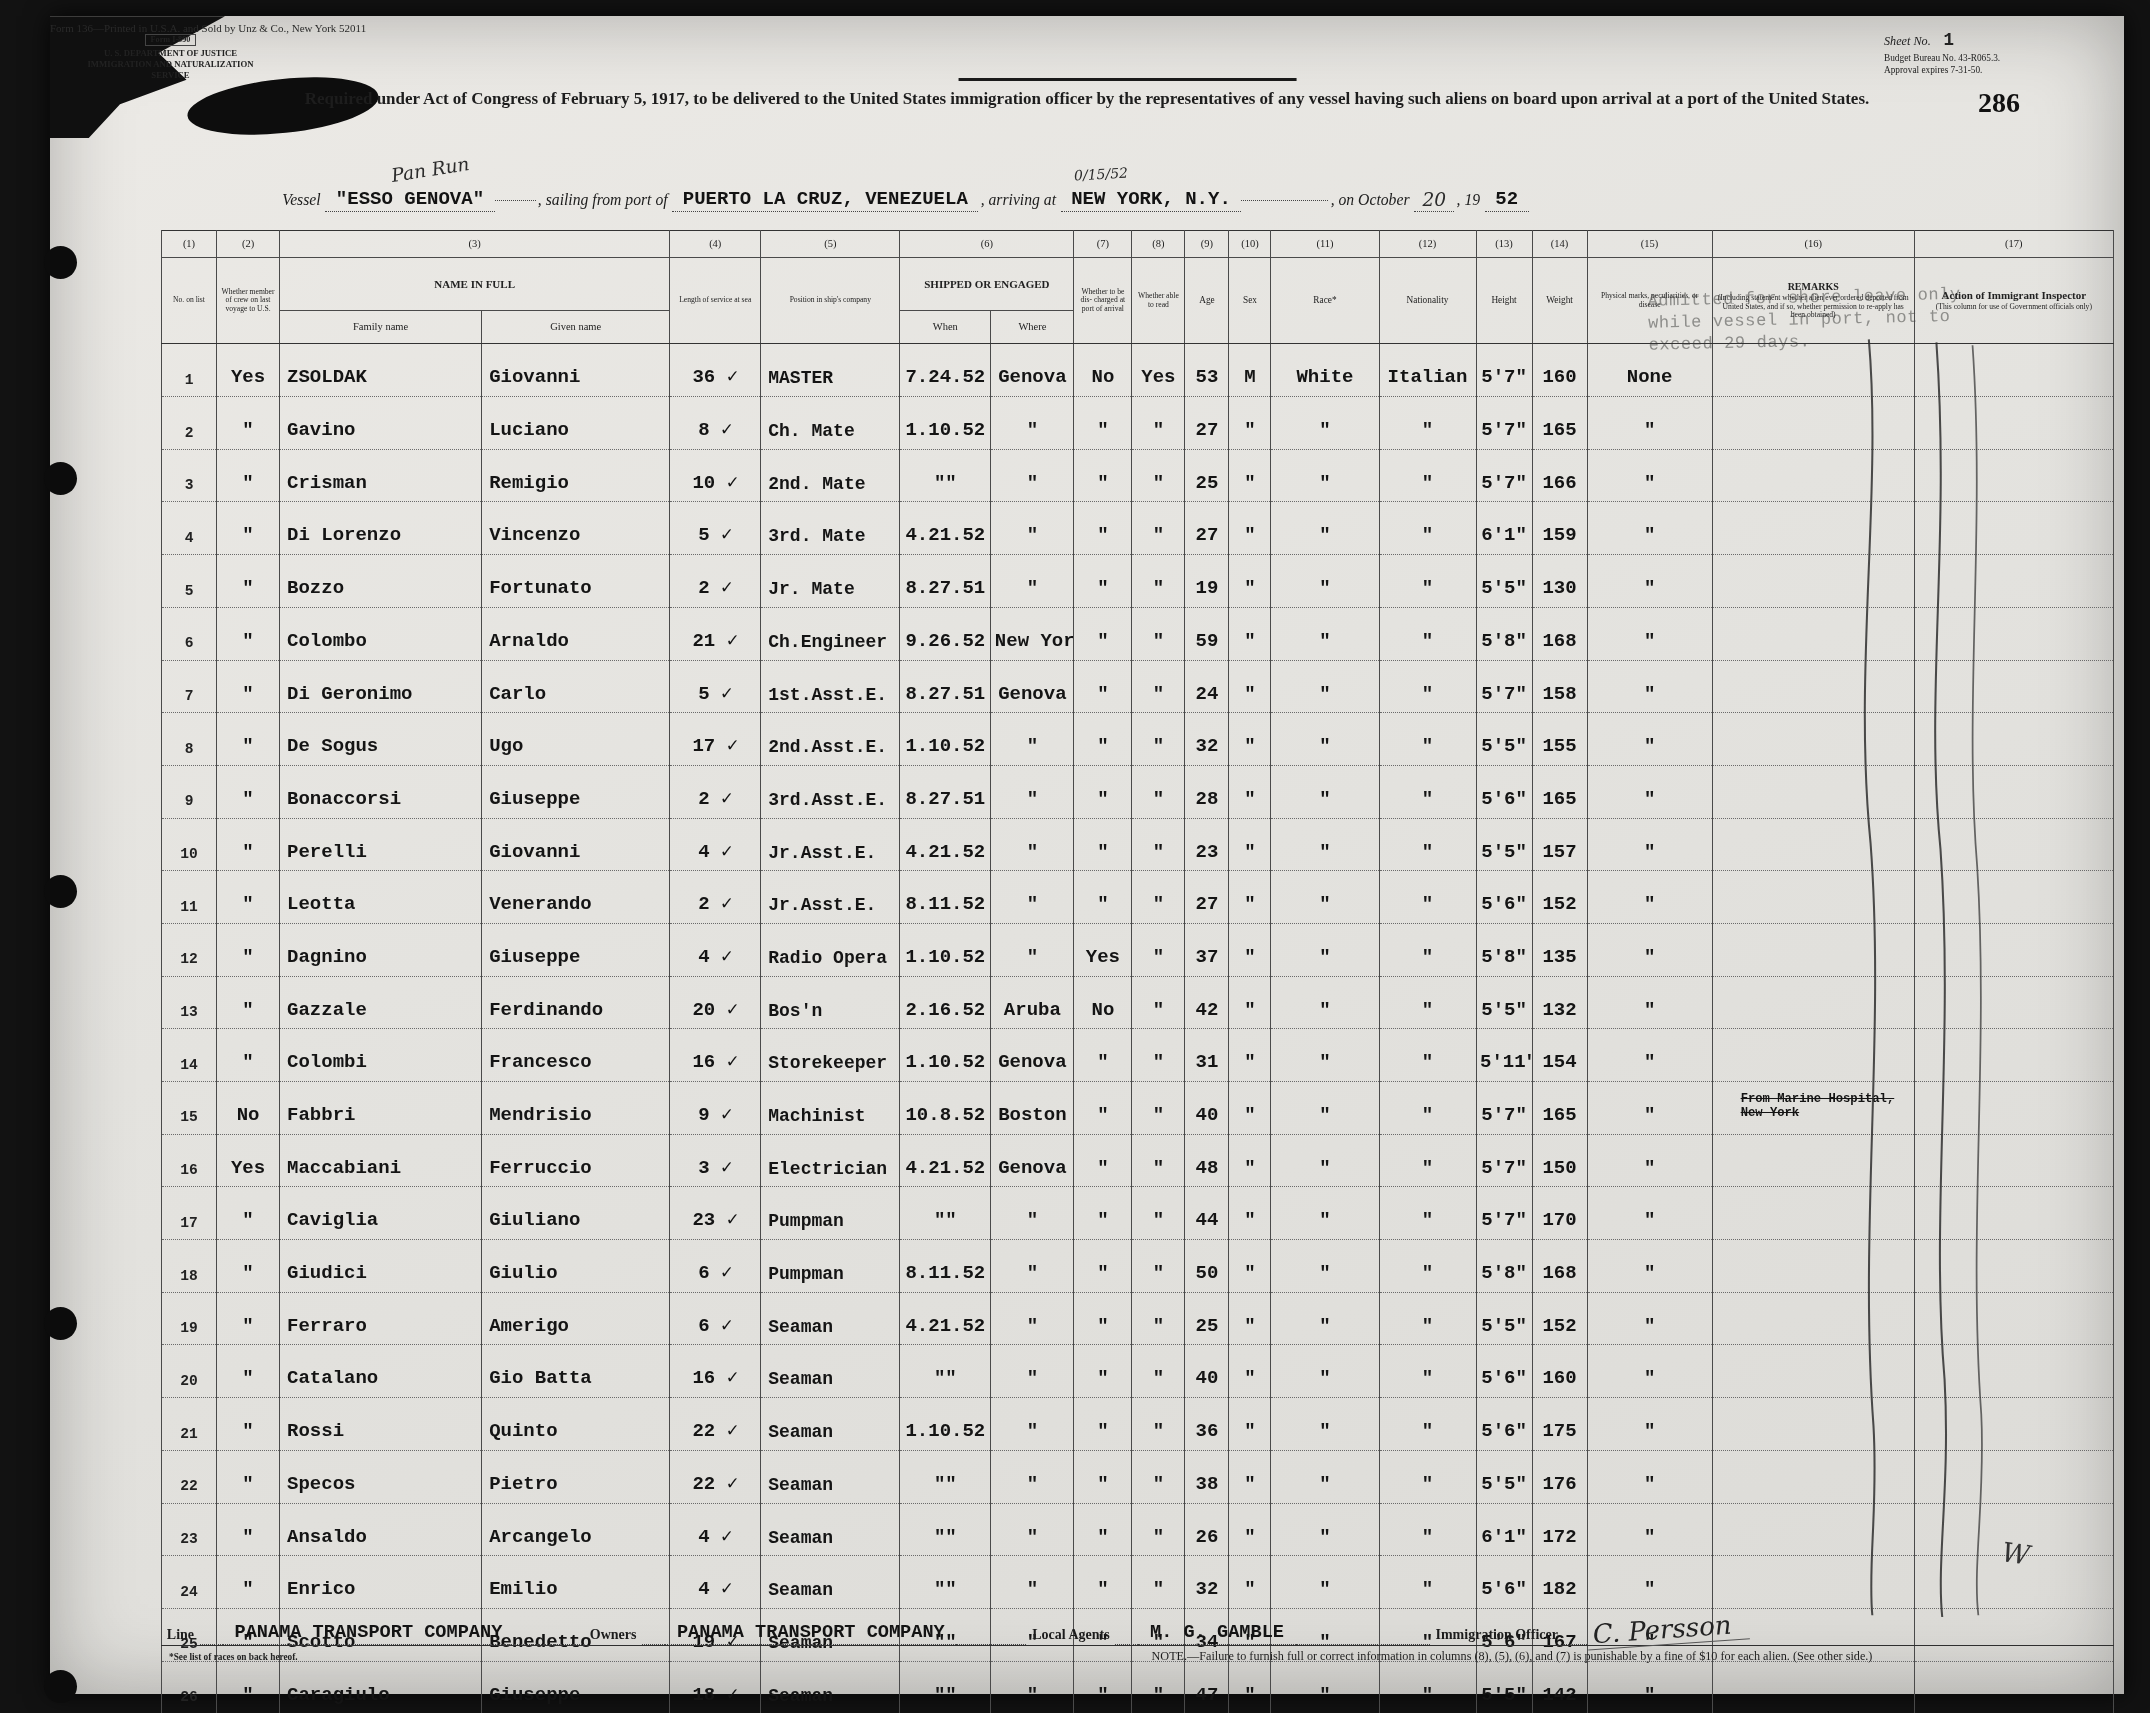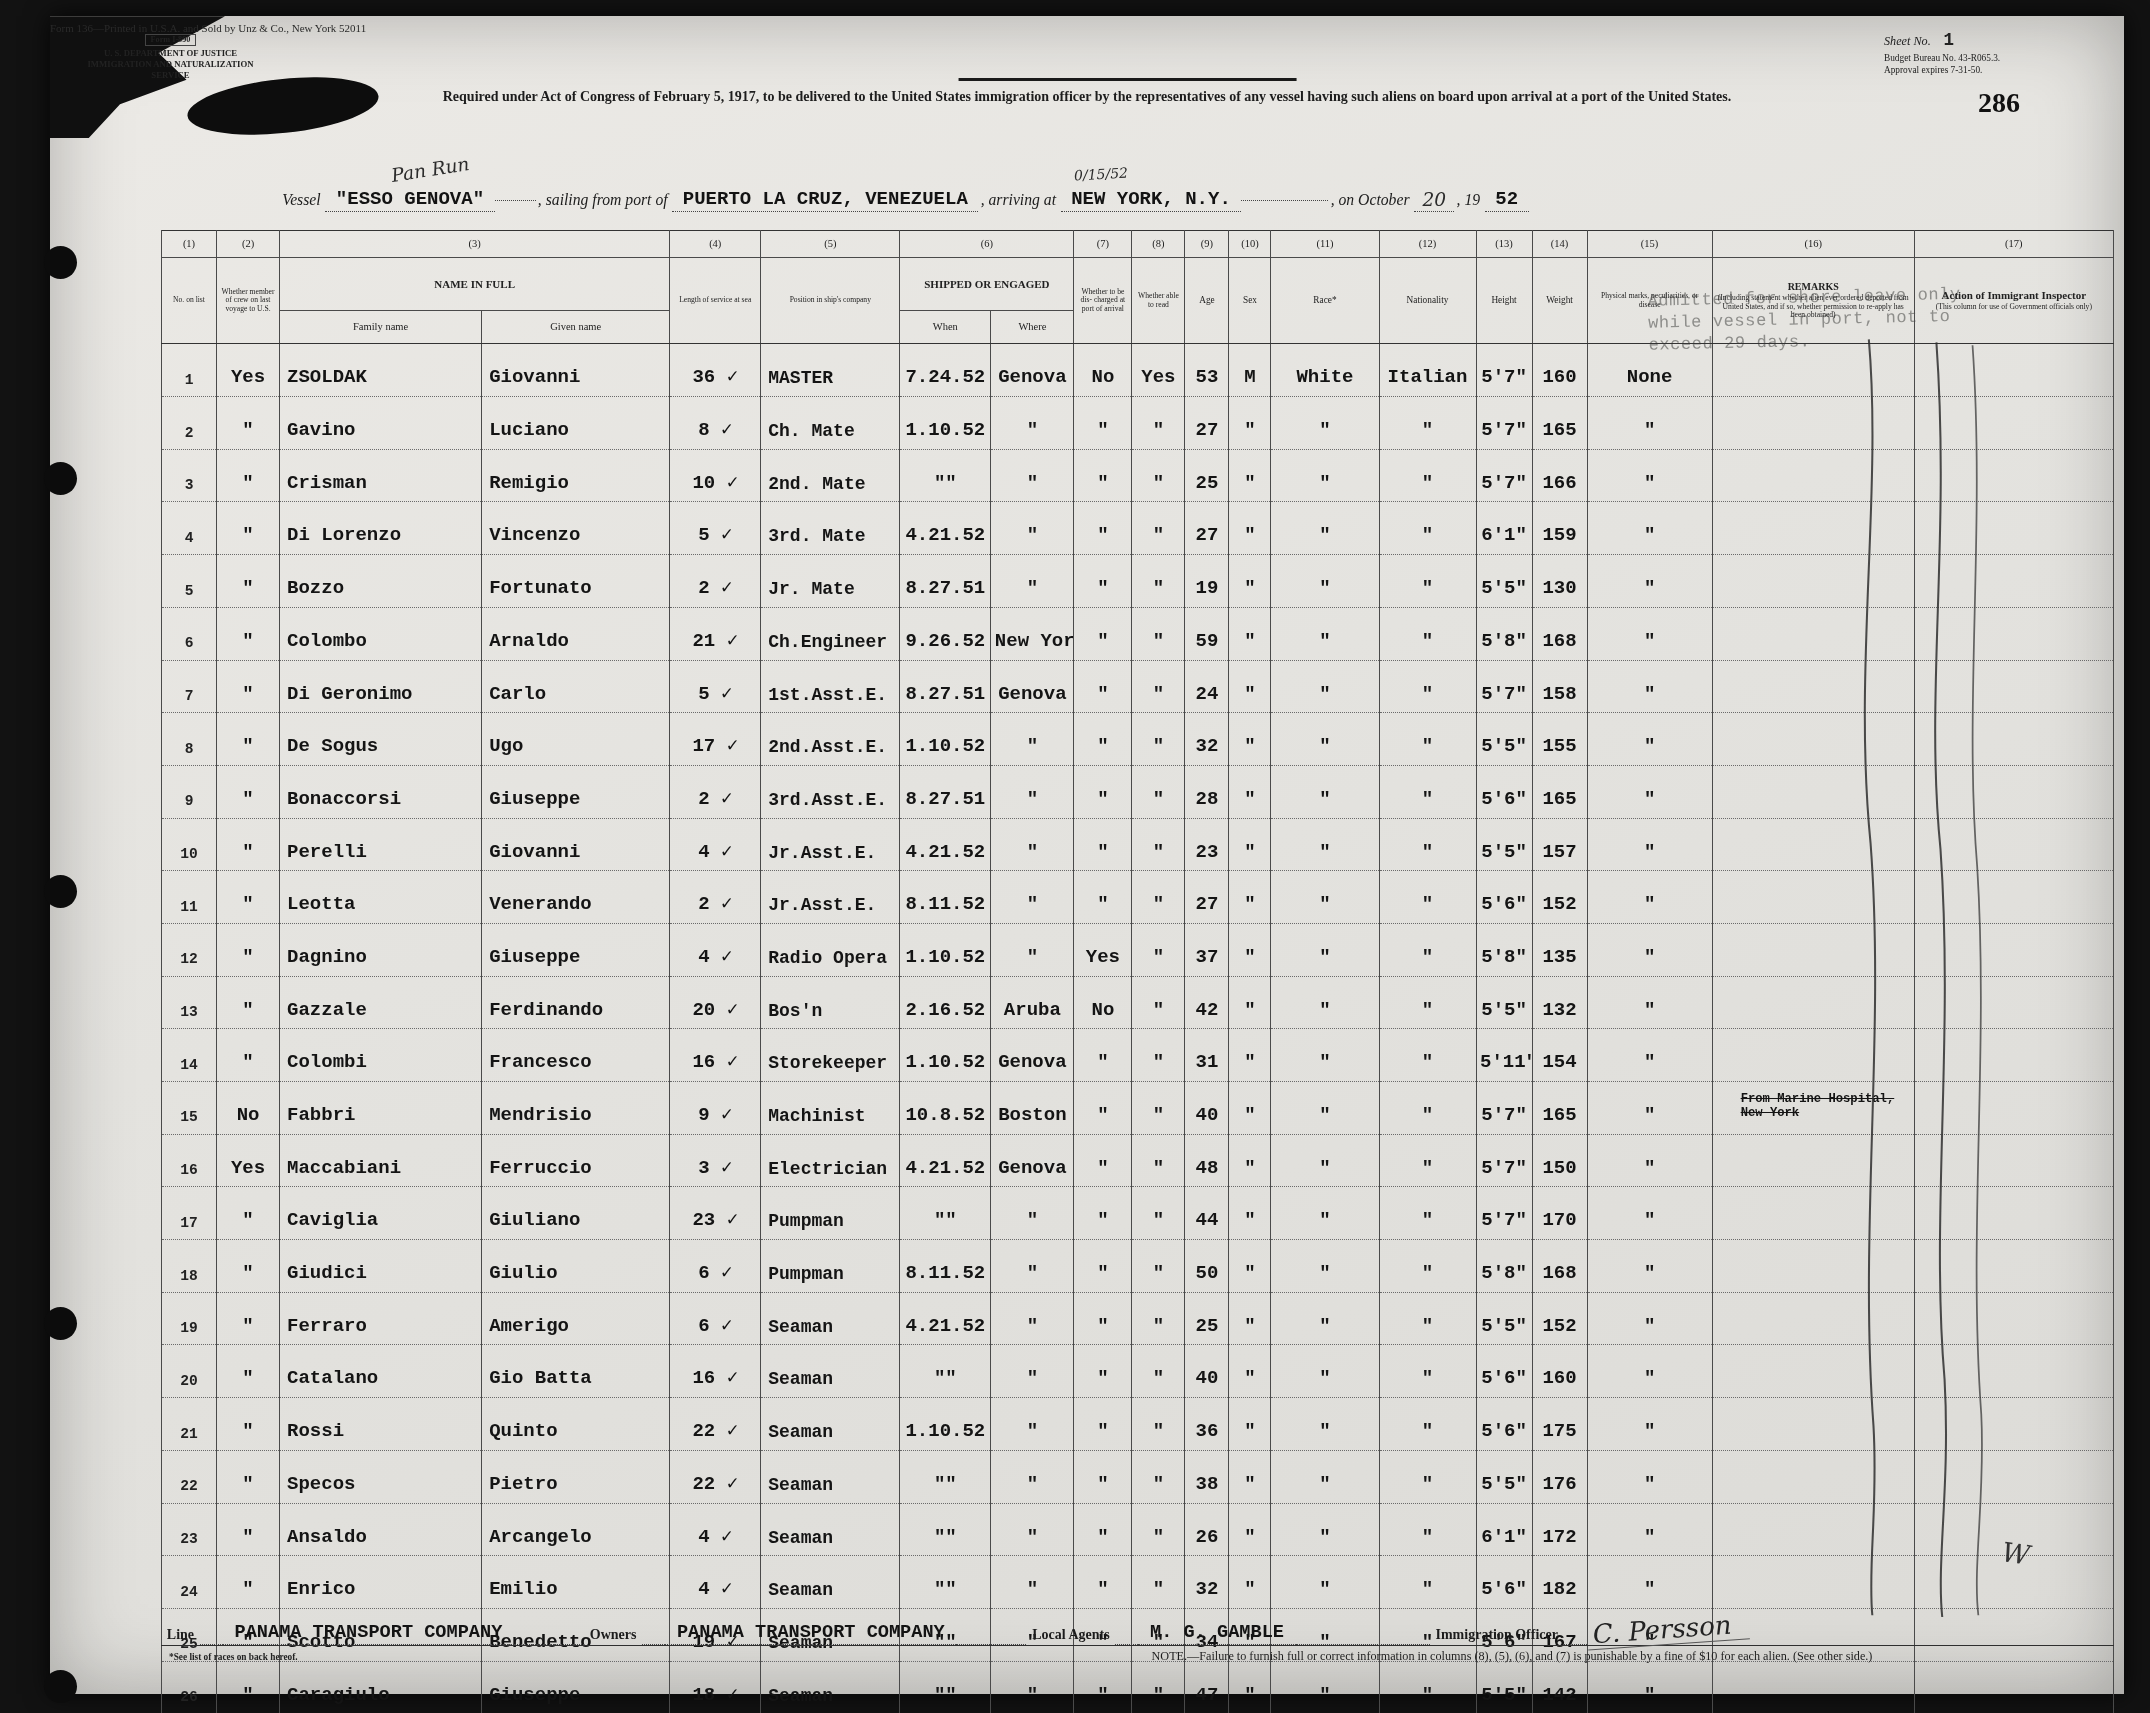--- a/index.html
+++ b/index.html
@@ -25,21 +25,21 @@
   
   .form-note{position:absolute;top:5.8px;left:0;right:0;text-align:left;font-size:11px;color:#2a2a2a;}
   .dept-box{position:absolute;left:30px;top:17.5px;width:181px;text-align:center;font-size:8.7px;font-weight:bold;line-height:1.25;color:#222;}
   .dept-box .fno{font-size:8.2px;border:0.6px solid #444;display:inline-block;padding:0 4.7px;margin-bottom:2.3px;}
   .doc-title{position:absolute;top:21px;left:0;right:0;text-align:center;font-size:37px;font-weight:bold;letter-spacing:1.2px;color:#141414;}
   .title-underline{position:absolute;top:62px;left:50%;transform:translateX(-38%);width:338px;height:2.3px;background:#1a1a1a;}
   .sheet-box{position:absolute;right:42px;top:13px;width:198px;font-size:9.3px;line-height:1.3;color:#222;}
   .sheet-box .sl{font-style:italic;font-size:12.2px;}
   .sheet-box .sn{font-family:"Liberation Mono","DejaVu Sans Mono",monospace;font-weight:bold;font-size:17.5px;margin-left:10.5px;}
   .stamp-286{position:absolute;right:104px;top:43px;font-size:28px;font-weight:bold;color:#111;margin-top:28px;}
-  .required-text{position:absolute;top:73px;left:0;right:0;text-align:center;font-size:14px;font-weight:bold;color:#1d1d1d;}
+  .required-text{position:absolute;top:73px;left:0;right:0;text-align:center;font-size:17px;font-weight:bold;color:#1d1d1d;}
   .include-text{position:absolute;top:96px;left:0;right:0;text-align:center;font-size:11.7px;font-weight:bold;color:#1d1d1d;}
 
   
   .vessel-line{position:absolute;top:172px;left:230px;right:32px;display:flex;align-items:center;white-space:nowrap;}
   .vessel-line .lbl{font-style:italic;font-size:15.7px;padding:0 4.7px 1.2px 2.3px;}
   .typed{font-family:"Liberation Mono","DejaVu Sans Mono",monospace;font-weight:bold;color:#131313;}
   .vessel-line .typed{font-size:19px;border-bottom:1.2px dotted #444;padding:0 10.5px 1.2px 10.5px;}
   .vessel-line .fill{border-bottom:1.2px dotted #444;}
   .hand{font-family:"DejaVu Serif",serif;font-style:italic;color:#2b2b2b;}
   .hw-note{position:absolute;left:341px;top:143px;font-size:18.6px;transform:rotate(-9deg);}

